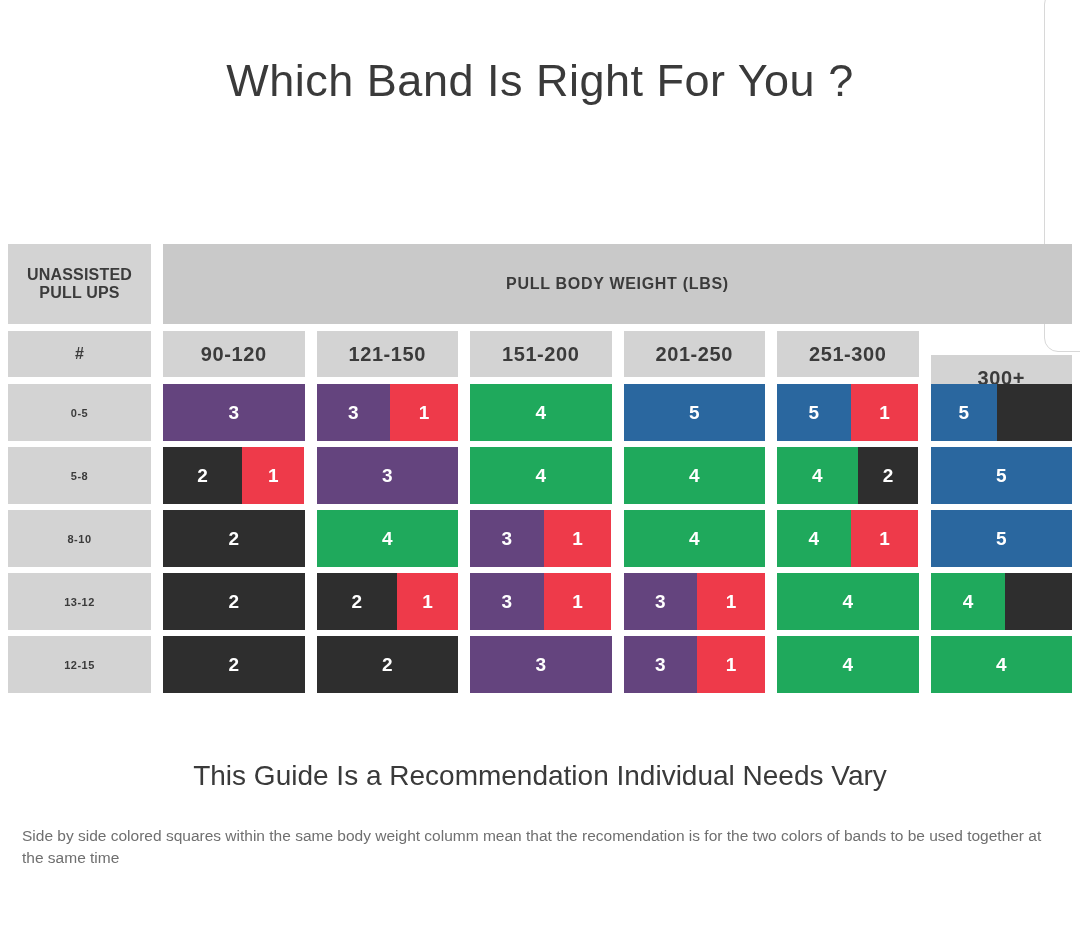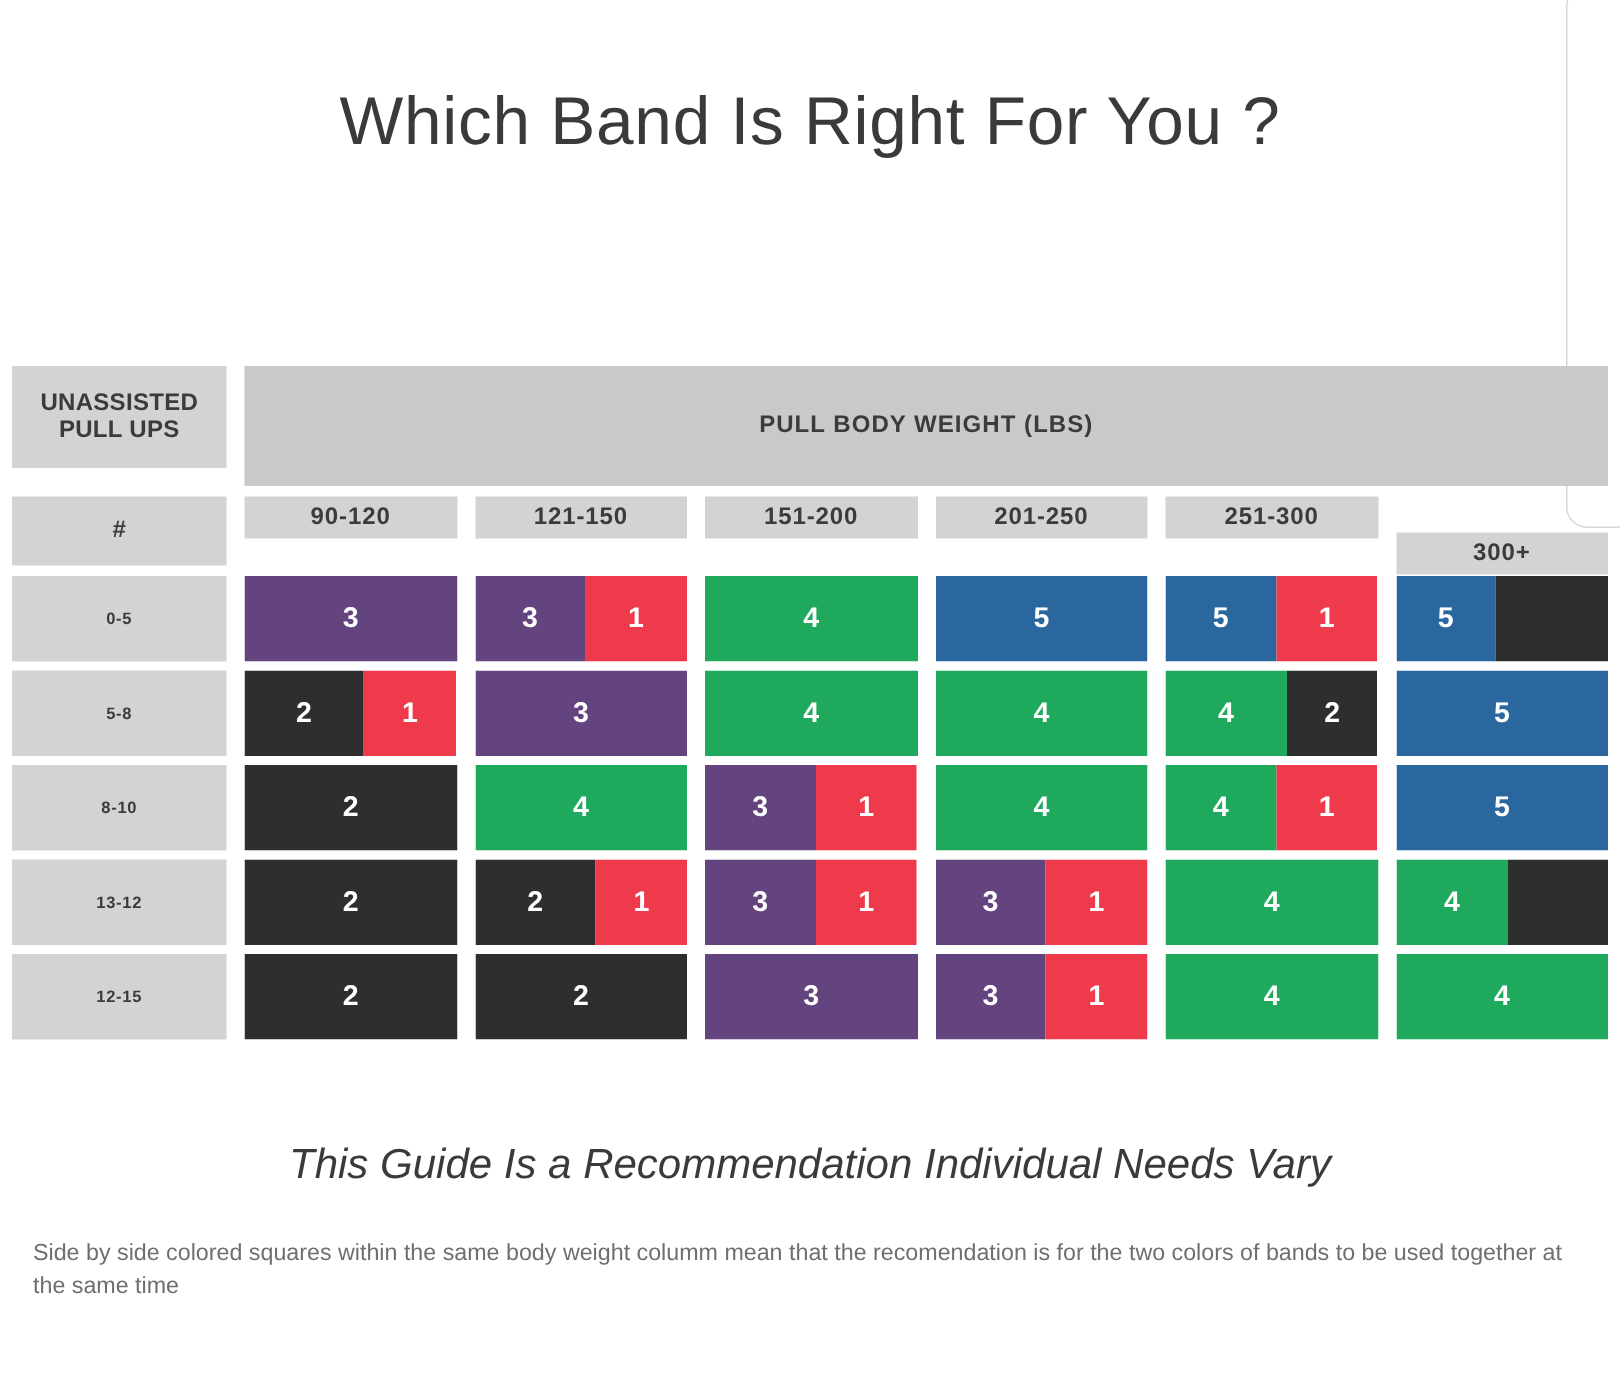--- a/index.html
+++ b/index.html
@@ -70,21 +70,21 @@
     align-items: center;
     justify-content: center;
     color: #3b3b3b;
     font-weight: bold;
     box-sizing: border-box;
   }
 
   
   .hdr-row { height: 80px; }
   .hdr-row .rowlabel {
-    height: 68px;
+    height: 80px;
     font-size: 16px;
     line-height: 1.15;
     text-align: center;
     letter-spacing: 0.2px;
     flex-direction: column;
   }
   #bodyweight-band {
     flex: 1 1 auto;
     height: 80px;
     background: #c9c9c9;
@@ -95,29 +95,29 @@
     font-weight: bold;
     font-size: 16px;
     letter-spacing: 0.7px;
   }
 
   
   .colhdr-row { height: 46px; }
   .colhdr-row .rowlabel { height: 46px; font-size: 16px; }
   .colhdr {
     flex: 1 1 0;
-    height: 28px;
+    height: 46px;
     background: #d3d3d3;
     margin-right: 12px;
     display: flex;
     align-items: center;
     justify-content: center;
     color: #3b3b3b;
     font-weight: bold;
-    font-size: 16px;
+    font-size: 20px;
     letter-spacing: 0.6px;
     box-sizing: border-box;
   }
   .colhdr:last-child { margin-right: 0; margin-top: 24px; }
 
   
   .data-row { height: 57px; margin-bottom: 6px; }
   .data-row .rowlabel { height: 57px; font-size: 11px; letter-spacing: 0.5px; }
 
   .cell {
@@ -144,21 +144,20 @@
   
   #footer-headline {
     position: absolute;
     top: 730px;
     left: 0;
     width: 1080px;
     text-align: center;
     font-size: 28px;
     color: #3a3a3a;
     font-weight: 400;
-    font-style: italic;
   }
   #footer-note {
     position: absolute;
     top: 795px;
     left: 22px;
     width: 1032px;
     font-size: 15.5px;
     line-height: 1.42;
     color: #6f6f6f;
   }

